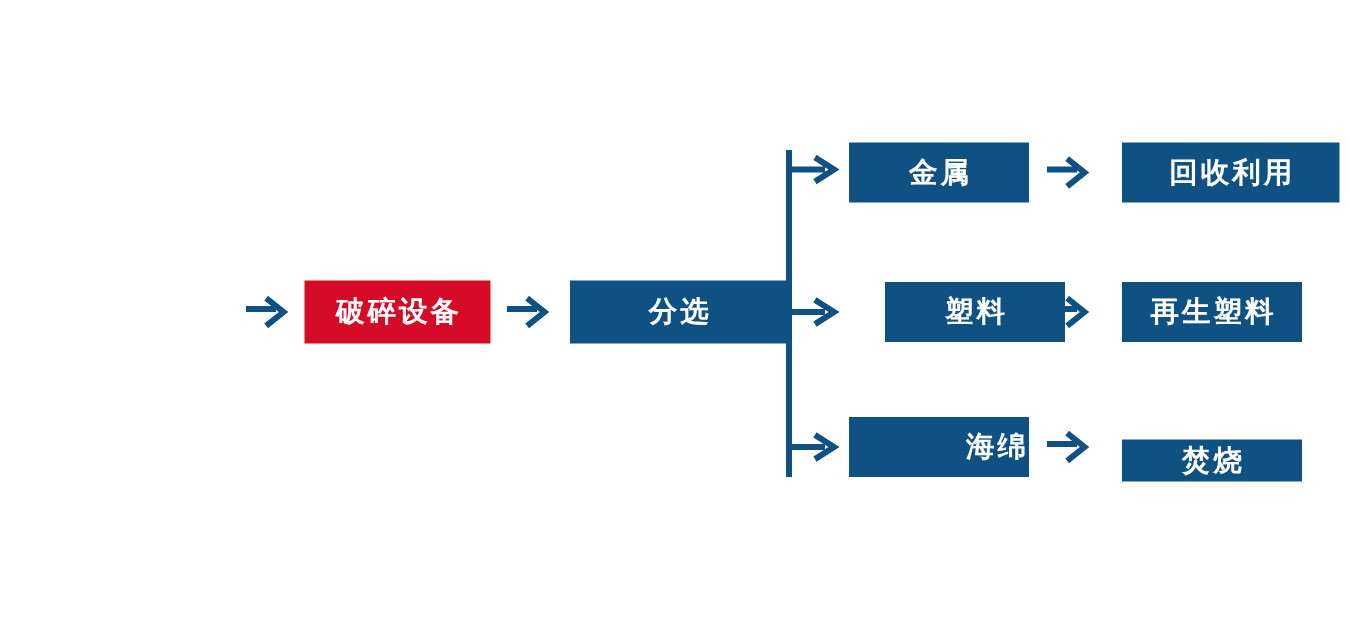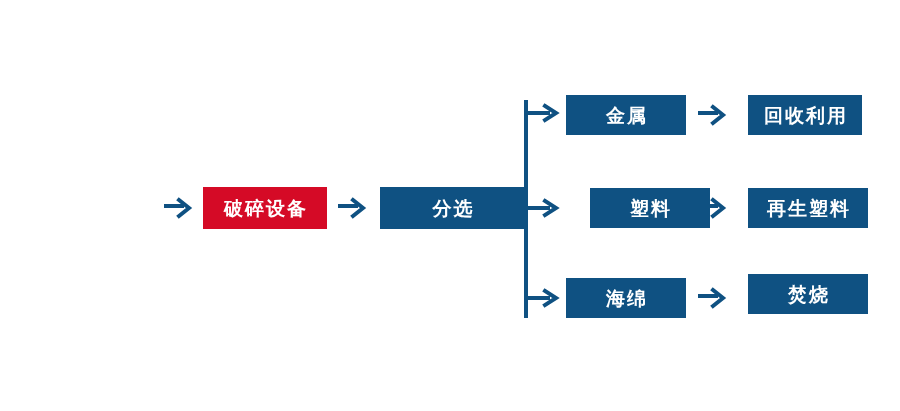--- a/index.html
+++ b/index.html
@@ -95,21 +95,21 @@
   <div class="node blue" style="left:566px; top:95px; width:120px; height:40px;">
     <span>金属</span>
   </div>
 
   <div class="arrow" style="left:700px; top:105px; width:26px; height:20px;">
     <svg width="26" height="20" viewBox="0 0 26 20" aria-hidden="true">
       <path d="M0 8 H16 M13 2 L23 10 L13 18" fill="none" stroke="#0f5182" stroke-width="4" stroke-linecap="square" stroke-linejoin="miter"></path>
     </svg>
   </div>
 
-  <div class="node blue" style="left:748px; top:95px; width:114px; height:40px;">
+  <div class="node blue" style="left:748px; top:95px; width:145px; height:40px;">
     <span>回收利用</span>
   </div>
 
   <div class="branch-arrow" style="left:526px; top:198px; width:34px; height:20px;">
     <svg width="34" height="20" viewBox="0 0 34 20" aria-hidden="true">
       <path d="M0 10 H22 M19 3 L30 10 L19 17" fill="none" stroke="#0f5182" stroke-width="4" stroke-linecap="square" stroke-linejoin="miter"></path>
     </svg>
   </div>
 
   <div class="node blue" style="left:590px; top:188px; width:120px; height:40px;">
@@ -125,27 +125,27 @@
   <div class="node blue" style="left:748px; top:188px; width:120px; height:40px;">
     <span>再生塑料</span>
   </div>
 
   <div class="branch-arrow" style="left:526px; top:288px; width:34px; height:20px;">
     <svg width="34" height="20" viewBox="0 0 34 20" aria-hidden="true">
       <path d="M0 10 H22 M19 3 L30 10 L19 17" fill="none" stroke="#0f5182" stroke-width="4" stroke-linecap="square" stroke-linejoin="miter"></path>
     </svg>
   </div>
 
-  <div class="node blue" style="left:566px; top:278px; width:120px; height:40px;">
+  <div class="node blue" style="left:566px; top:278px; width:120px; height:40px;justify-content:flex-end;">
     <span>海绵</span>
   </div>
 
   <div class="arrow" style="left:700px; top:288px; width:26px; height:20px;">
     <svg width="26" height="20" viewBox="0 0 26 20" aria-hidden="true">
       <path d="M0 8 H16 M13 2 L23 10 L13 18" fill="none" stroke="#0f5182" stroke-width="4" stroke-linecap="square" stroke-linejoin="miter"></path>
     </svg>
   </div>
 
-  <div class="node blue" style="left:748px; top:274px; width:120px; height:40px;">
+  <div class="node blue" style="left:748px; top:293px; width:120px; height:28px;">
     <span>焚烧</span>
   </div>
 
 </div>
 
 </body></html>

